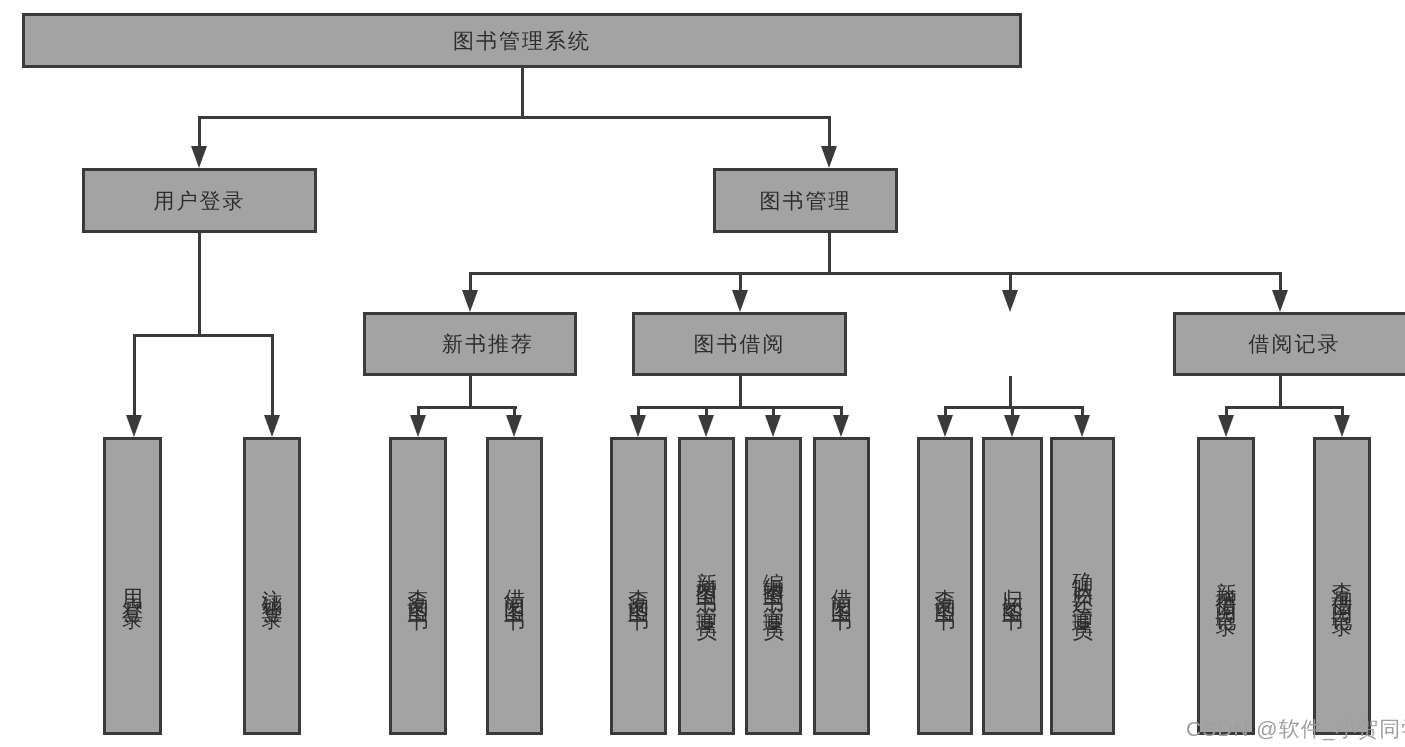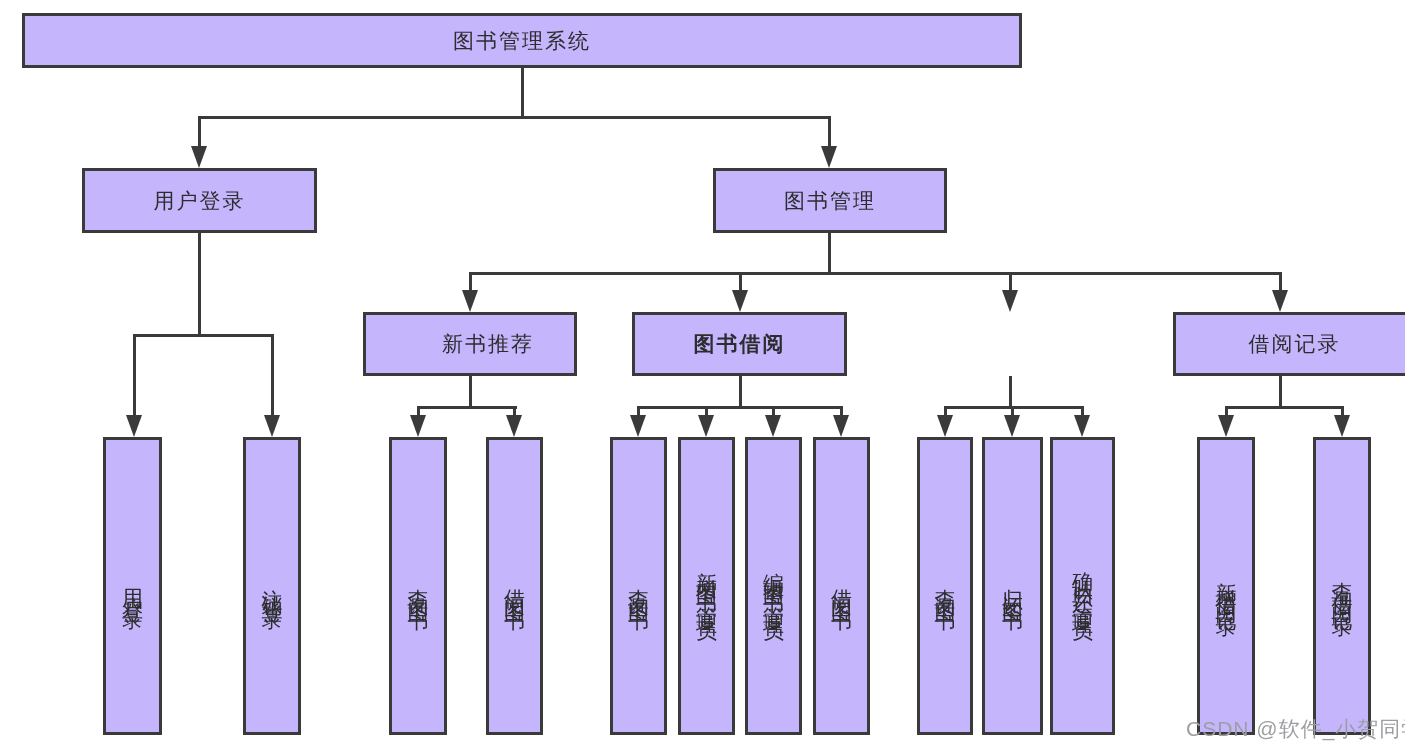--- a/index.html
+++ b/index.html
@@ -10,21 +10,21 @@
   }
   html,body{margin:0;padding:0;background:#fff;}
   .stage{
     position:relative;width:1405px;height:747px;
     background:var(--background);
     font-family:"Liberation Sans","DejaVu Sans",sans-serif;
     overflow:hidden;
   }
   .box{
     position:absolute;box-sizing:border-box;
-    border:3px solid var(--line);background:#c4b5fd;
+    border:3px solid var(--line);background:#a3a3a3;
     display:flex;align-items:center;justify-content:center;
     color:var(--text);font-size:21px;letter-spacing:2px;
     text-align:center;
   }
   .leaf .vtext{
     writing-mode:vertical-rl;text-orientation:mixed;
     letter-spacing:7px;line-height:1.05;letter-spacing:7px;
   }
   .vline,.hline{position:absolute;background:var(--line);}
   .vline{width:3px;}
@@ -45,28 +45,28 @@
 
 <div class="stage">
 
   <div class="box" style="left:22px;top:13px;width:1000px;height:55px;">
     <span>图书管理系统</span>
   </div>
 
   <div class="box" style="left:82px;top:168px;width:235px;height:65px;">
     <span>用户登录</span>
   </div>
-  <div class="box" style="left:713px;top:168px;width:234px;height:65px;">
+  <div class="box" style="left:713px;top:168px;width:185px;height:65px;">
     <span>图书管理</span>
   </div>
 
   <div class="box" style="left:363px;top:312px;width:214px;height:64px;padding-left:36px;">
     <span>新书推荐</span>
   </div>
-  <div class="box" style="left:632px;top:312px;width:215px;height:64px;font-weight:bold;">
+  <div class="box" style="left:632px;top:312px;width:215px;height:64px;">
     <span>图书借阅</span>
   </div>
   <div class="box" style="left:1173px;top:312px;width:243px;height:64px;">
     <span>借阅记录</span>
   </div>
 
   <div class="box leaf" style="left:103px;top:437px;width:59px;height:298px;">
     <span class="vtext">用户登录</span>
   </div>
   <div class="box leaf" style="left:243px;top:437px;width:58px;height:298px;">

